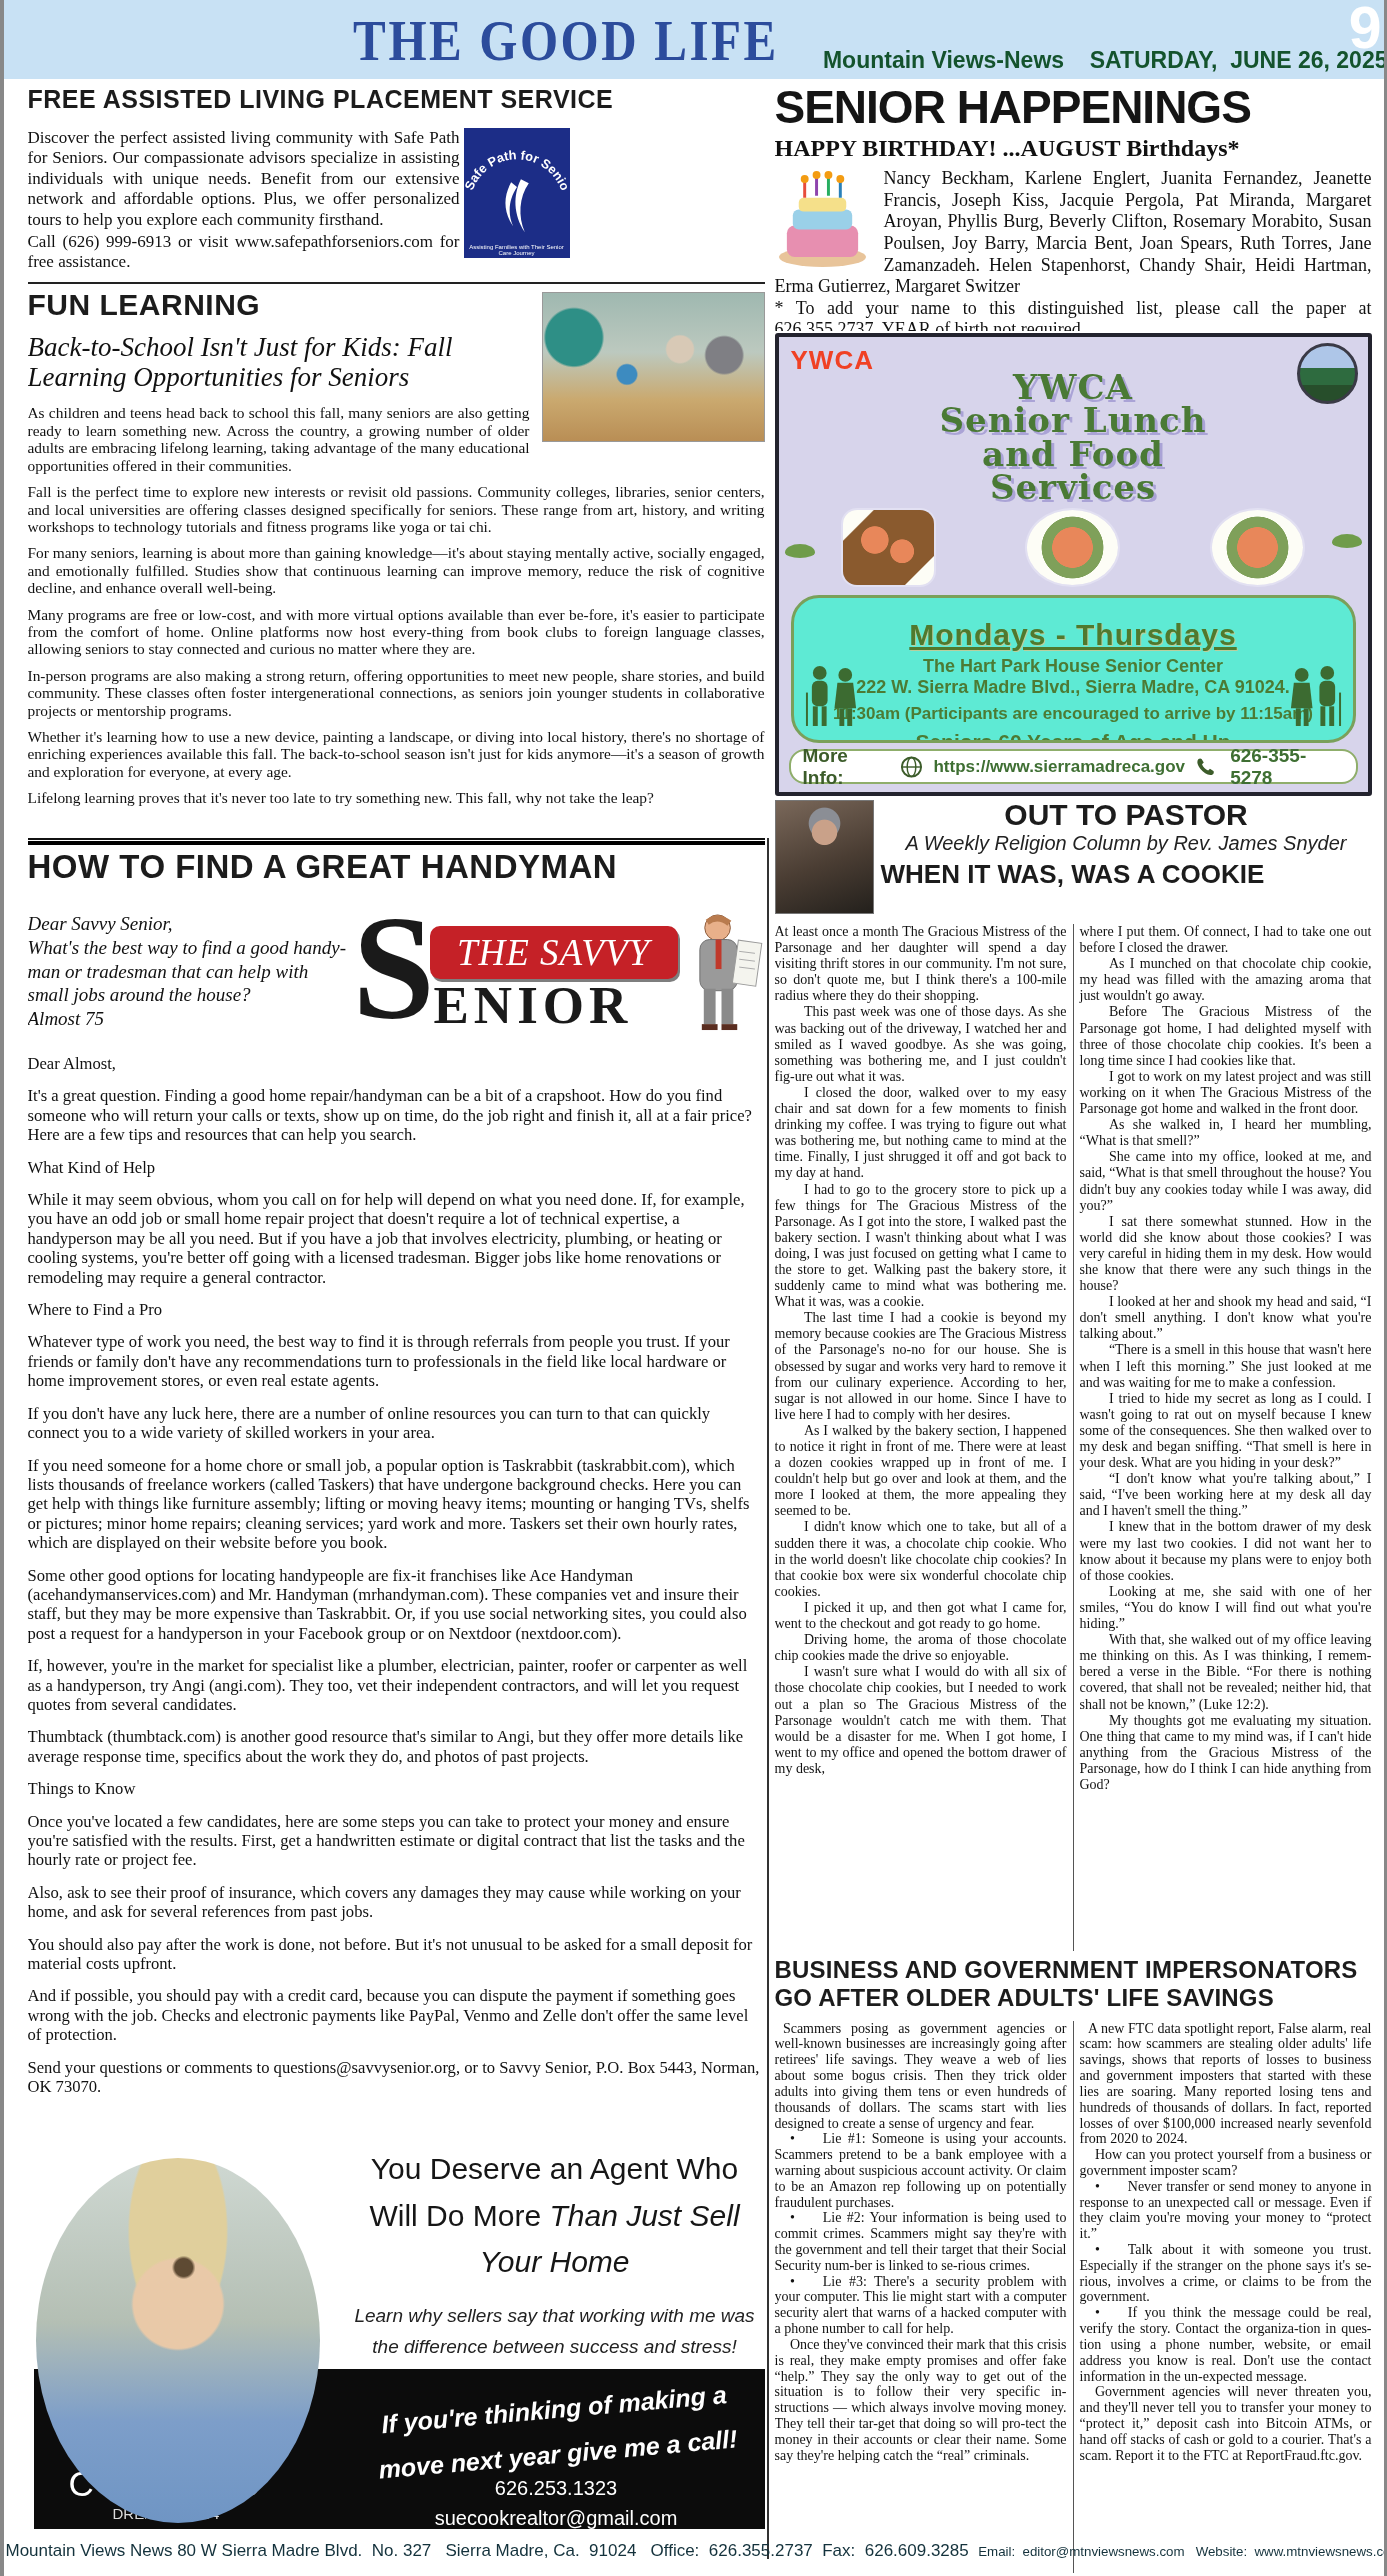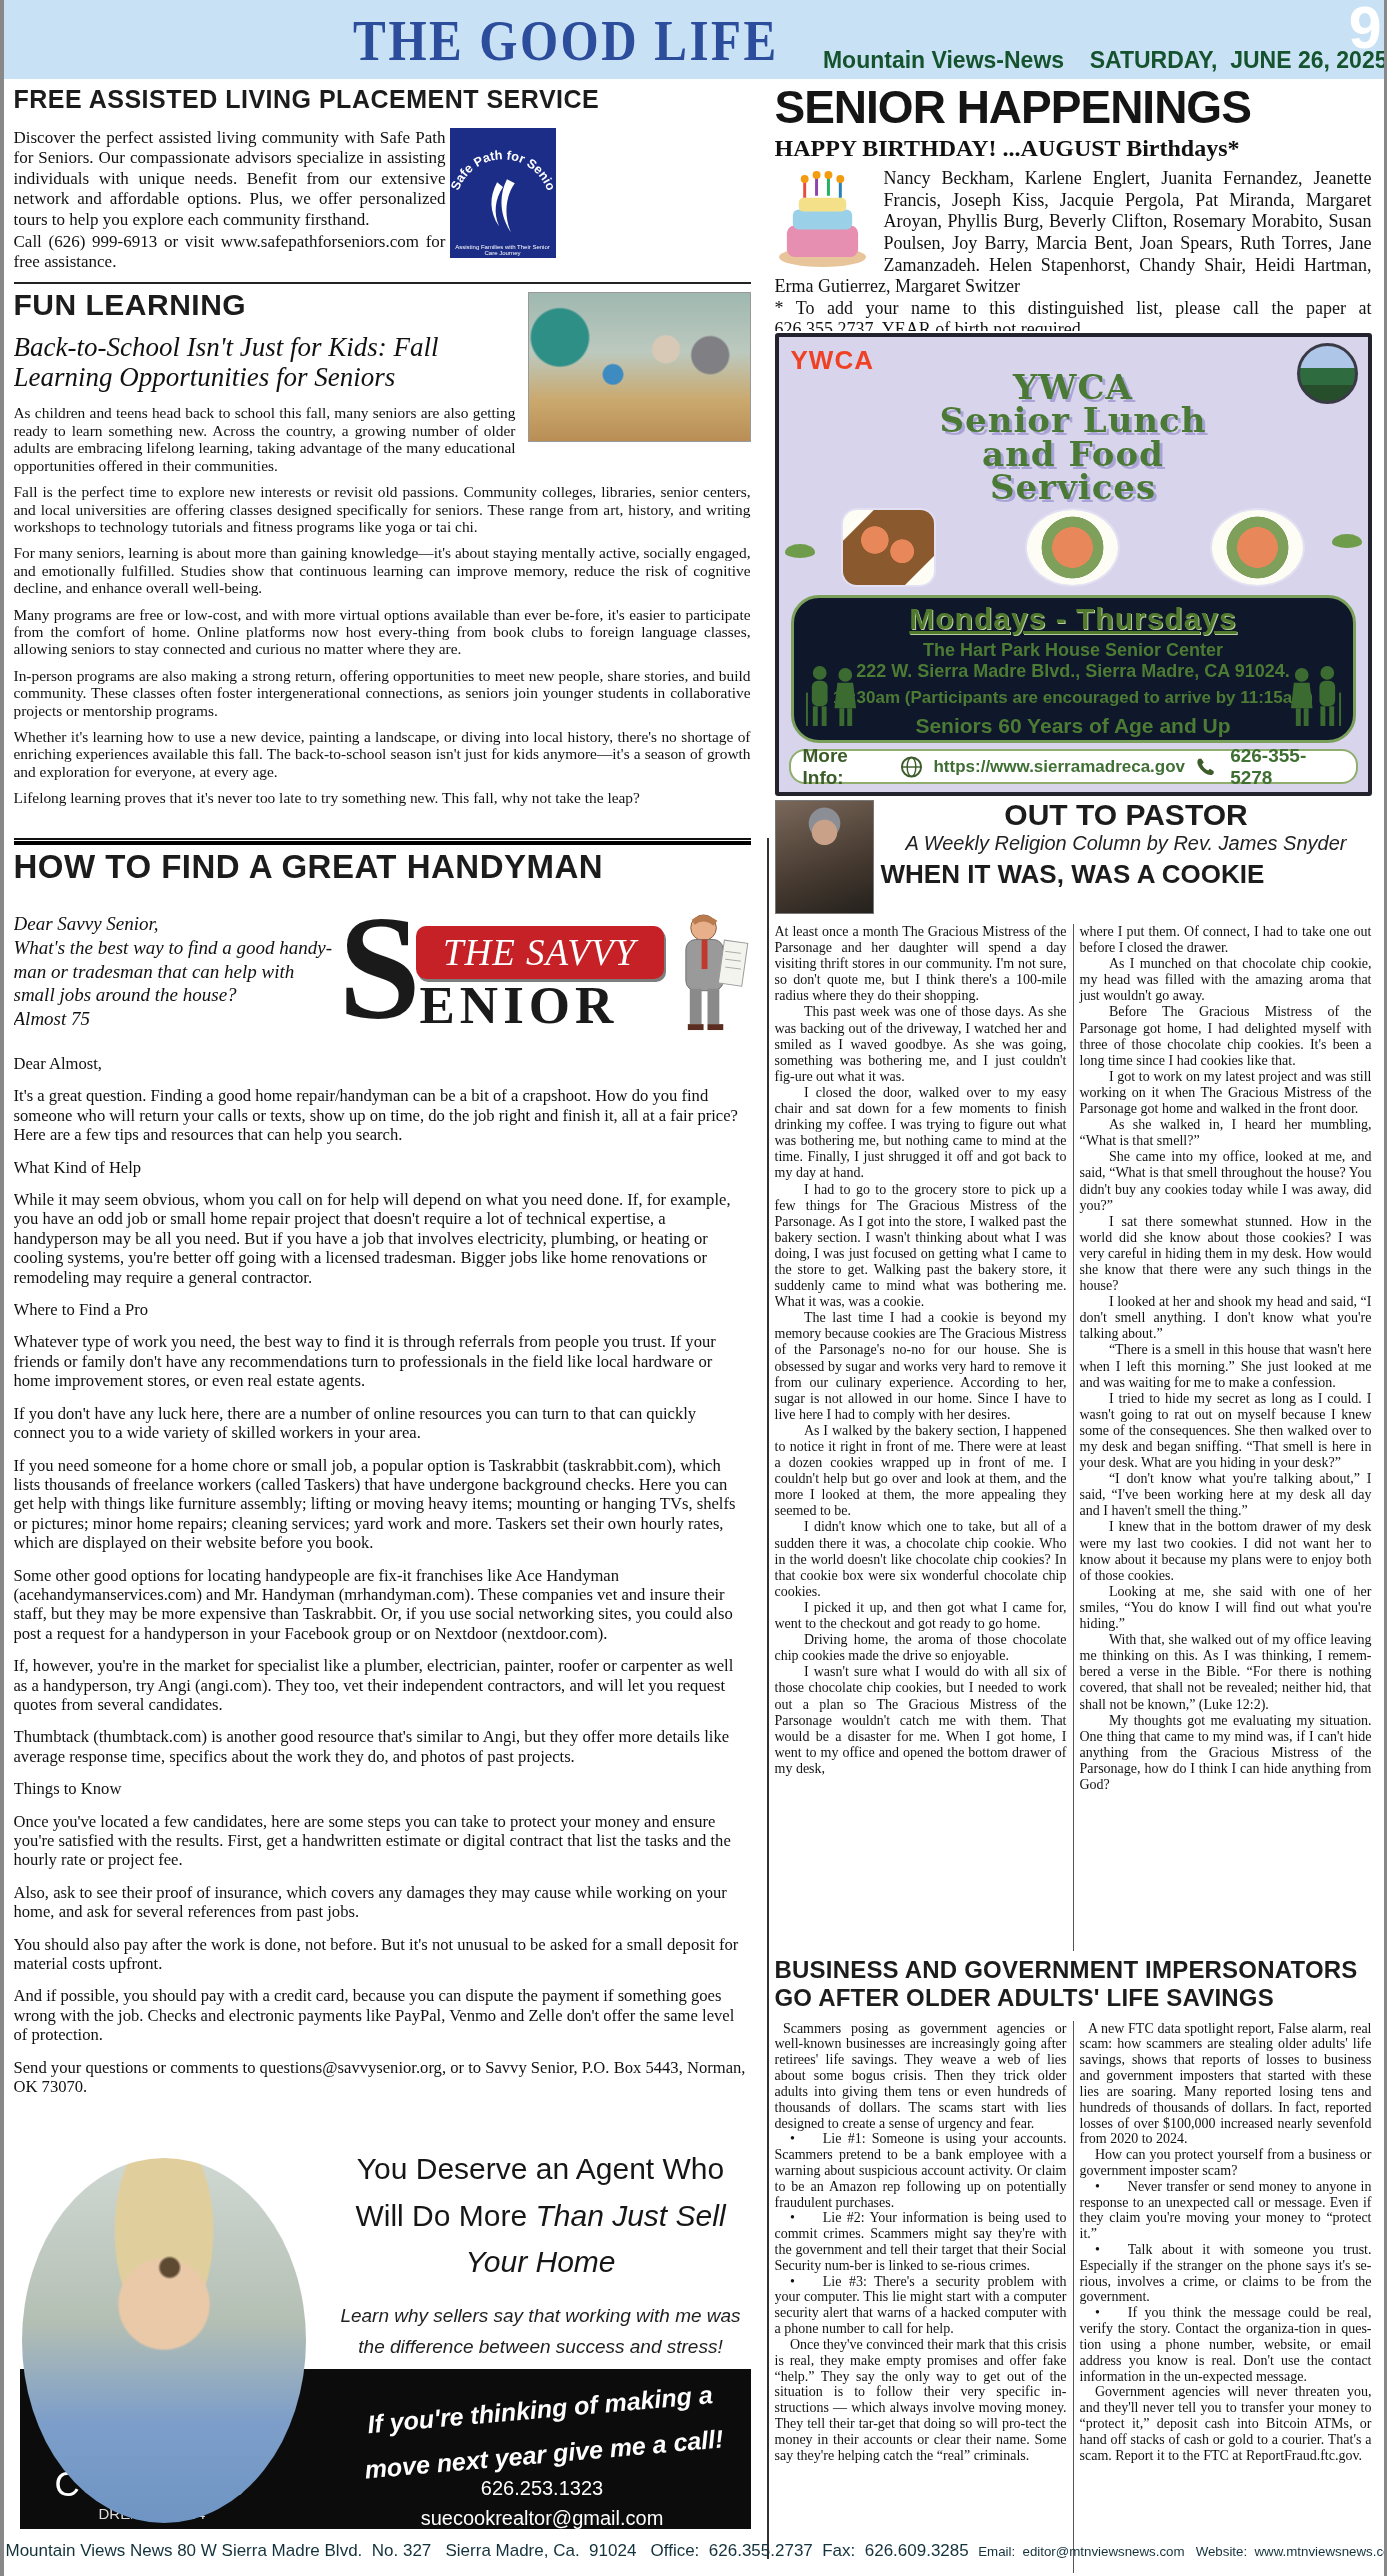--- a/index.html
+++ b/index.html
@@ -18,21 +18,21 @@
   }
   .dateline {
     position:absolute; right:4px; bottom:5px; color:#14532d; font-family:"Liberation Sans",sans-serif;
     font-weight:bold; font-size:23px; white-space:pre;
   }
   .pageno {
     position:absolute; right:10px; top:-6px; color:#fff; font-family:"Liberation Sans",sans-serif;
     font-weight:bold; font-size:59px;
   }
   
-  .leftcol  { position:absolute; left:10px;  top:85px; width:737px;  height:2491px; }
+  .leftcol  { position:absolute; left:24px;  top:85px; width:737px;  height:2491px; }
   .rightcol { position:absolute; left:771px; top:83px; width:597px;  height:2493px; }
   .vrule { position:absolute; left:763px; top:838px; width:2px; height:1721px; background:#333; }
 
   h2.sans { font-family:"Liberation Sans",sans-serif; font-weight:bold; color:#1c1c1c; }
 
   
   .assisted { position:absolute; left:0; top:0; width:737px; height:195px; overflow:hidden; }
   .assisted h2 { font-size:25px; letter-spacing:0.5px; margin-bottom:14px; }
   .assisted .row { display:flex; }
   .assisted .txt { width:432px; font-size:17px; line-height:1.2; text-align:justify; }
@@ -116,22 +116,22 @@
   .ywca-logo { position:absolute; left:12px; top:8px; color:#f04124; font-family:"Liberation Sans",sans-serif; font-weight:bold; font-size:26px; letter-spacing:1px; }
   .seal { position:absolute; right:10px; top:6px; width:61px; height:61px; border-radius:50%; border:3px solid #3a3a46;
     background: linear-gradient(180deg,#aec6e8 0 40%, #2e6b3f 40% 70%, #274e2b 70% 100%); }
   .ywca-title { position:absolute; left:0; right:0; top:34px; text-align:center; }
   .ywca-title p { font-family:"DejaVu Serif",serif; font-weight:bold; font-size:34px; line-height:0.98; color:#4a7a35;
     text-shadow:3px 3px 0 #aaa3d6; letter-spacing:1px; }
   .plates { position:absolute; left:0; right:0; top:173px; display:flex; justify-content:space-around; padding:0 18px; }
   .plate { width:91px; height:75px; border-radius:50%; background:radial-gradient(circle at 50% 50%, #e8875a 0 34%, #7fa05a 35% 52%, #fdfdf6 53% 82%, #d98a4e 83% 100%); box-shadow:0 0 0 2px #e2e0f2; }
   .plate.toast { border-radius:14px; background:radial-gradient(circle at 35% 40%, #e8875a 0 18%, transparent 19%), radial-gradient(circle at 65% 55%, #e8875a 0 16%, transparent 17%), linear-gradient(135deg,#fdfdf6 0 18%, #8a5a2e 19% 82%, #fdfdf6 83% 100%); }
   .leafy { position:absolute; width:30px; height:14px; border-radius:50% 50% 50% 50%/60% 60% 40% 40%; background:#6f9c4a; }
-  .ywca-box { position:absolute; left:12px; right:12px; top:258px; bottom:49px; background:#0f172a; border:3px solid #7aa05a; border-radius:28px;
-    text-align:center; color:#4c7b34; font-family:"Liberation Sans",sans-serif; overflow:hidden; padding-top:4px; }
+  .ywca-box { position:absolute; left:12px; right:12px; top:258px; bottom:49px; background:#5eead4; border:3px solid #7aa05a; border-radius:28px;
+    text-align:center; color:#4c7b34; font-family:"Liberation Sans",sans-serif; overflow:hidden; padding-top:20px; }
   .ywca-box .days { font-size:30px; font-weight:bold; text-decoration:underline; letter-spacing:1px; color:#50792e; text-shadow:1px 1px 0 #b9cf9e; }
   .ywca-box .venue { font-size:18px; font-weight:bold; margin-top:4px; }
   .ywca-box .addr  { font-size:18px; font-weight:bold; }
   .ywca-box .time  { font-size:17px; font-weight:bold; margin-top:6px; }
   .ywca-box .age   { font-size:21px; font-weight:bold; margin-top:6px; }
   .ywca-box .don   { font-size:15px; margin-top:2px; }
   .couple { position:absolute; bottom:8px; }
   .couple.l { left:10px; } .couple.r { right:10px; }
   .ywca-bar { position:absolute; left:10px; right:10px; bottom:8px; height:35px; background:#fff; border:2px solid #8fae6b; border-radius:16px;
     display:flex; align-items:center; gap:10px; padding:0 12px; font-family:"Liberation Sans",sans-serif; }

